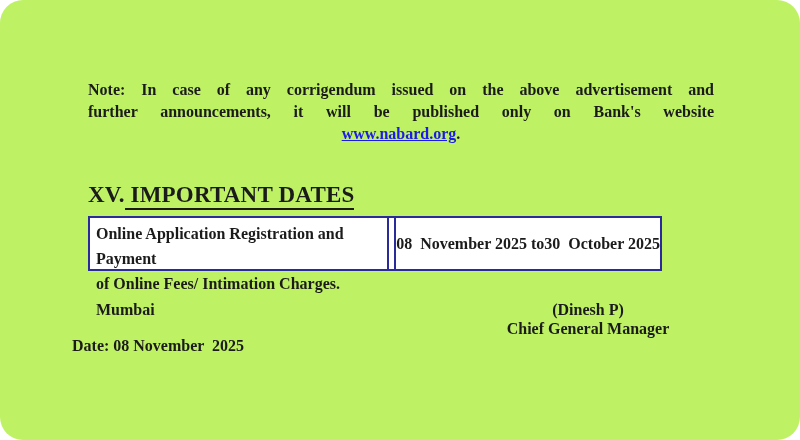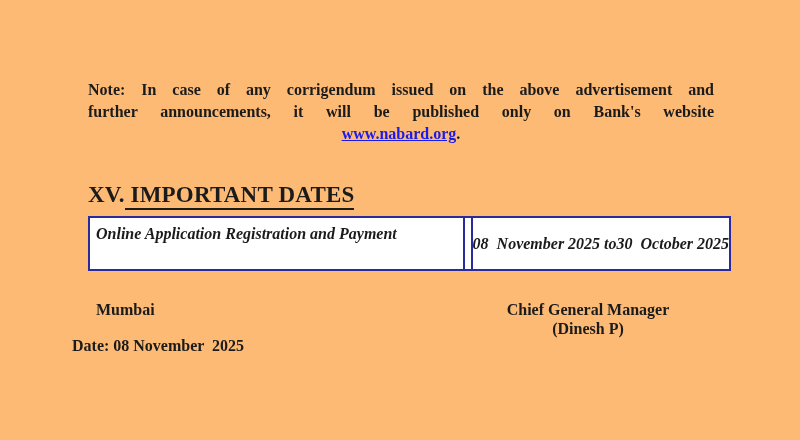--- a/index.html
+++ b/index.html
@@ -4,25 +4,26 @@
 <style>
   html, body {
     margin: 0;
     padding: 0;
     background: #ffffff;
   }
   .page {
     position: relative;
     width: 800px;
     height: 440px;
-    background: #fdba74;
+    background: #bef264;
     font-family: "Liberation Serif", "DejaVu Serif", serif;
     color: #1b1b1b;
     font-weight: 700;
     overflow: hidden;
+    border-radius: 23px;
   }
   
   .note {
     position: absolute;
     left: 88px;
     top: 79px;
     width: 626px;
     font-size: 16px;
     line-height: 22px;
   }
@@ -55,27 +56,26 @@
   .heading .underlined {
     white-space: pre;
     border-bottom: 2px solid #1b1b1b;
     padding-bottom: 1px;
   }
   
   .dates-table {
     position: absolute;
     left: 88px;
     top: 216px;
-    width: 643px;
+    width: 574px;
     height: 55px;
     box-sizing: border-box;
     border: 2px solid #2a2a9b;
     display: flex;
     background: #ffffff;
-    font-style: italic;
   }
   .cell-event {
     width: 378px;
     box-sizing: border-box;
     border-right: 2px solid #2a2a9b;
     padding: 3px 6px 0 6px;
     font-size: 16px;
     line-height: 25px;
   }
   .cell-gap {
@@ -132,29 +132,30 @@
     <span class="lline"><a href="#" class="weblink">www.nabard.org</a><span class="link-period">.</span></span>
   </div>
 
   <div class="heading">
     <span>XV.</span><span class="underlined"> IMPORTANT DATES</span>
   </div>
 
   <div class="dates-table">
     <div class="cell-event">
       <div>Online Application Registration and Payment</div>
+      <div>of Online Fees/ Intimation Charges.</div>
     </div>
     <div class="cell-gap"></div>
     <div class="cell-dates">
       <div>08  November 2025 to</div>
       <div>30  October 2025</div>
     </div>
   </div>
 
   <div class="place">Mumbai</div>
   <div class="date-line">Date: 08 November  2025</div>
 
   <div class="sign-block">
+    <div>(Dinesh P)</div>
     <div>Chief General Manager</div>
-    <div>(Dinesh P)</div>
   </div>
 
 </div>
 
 </body></html>

